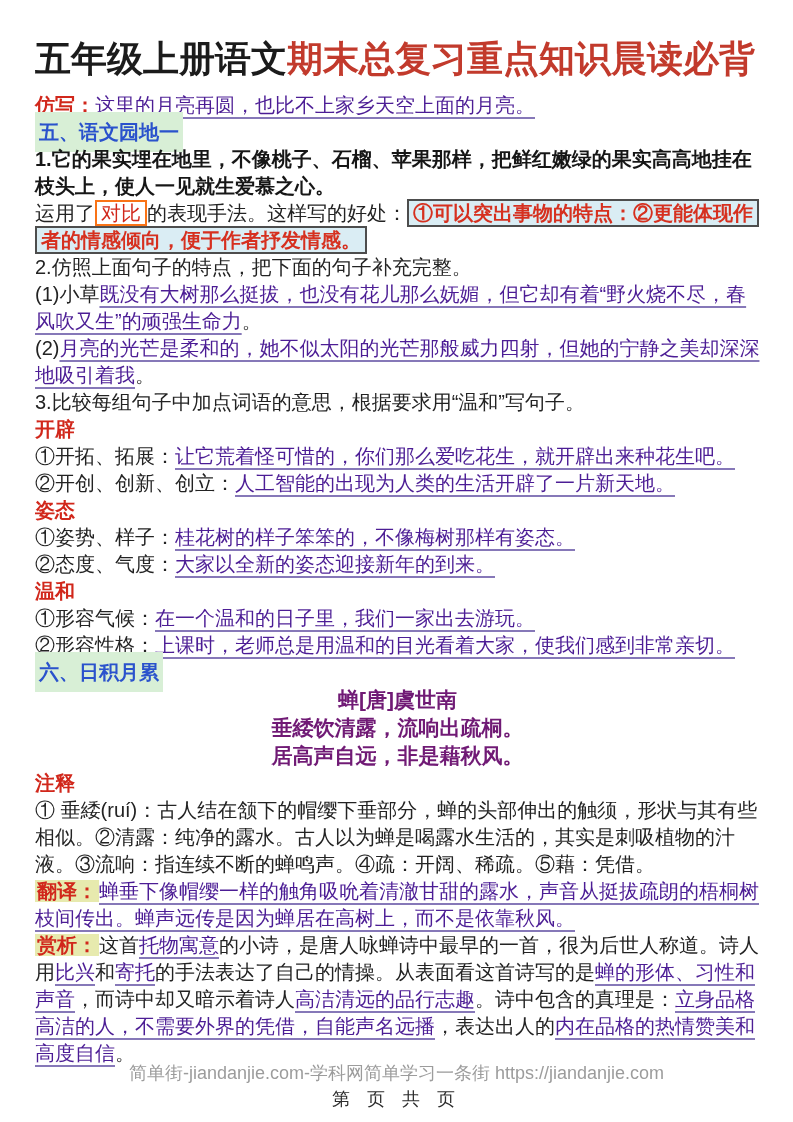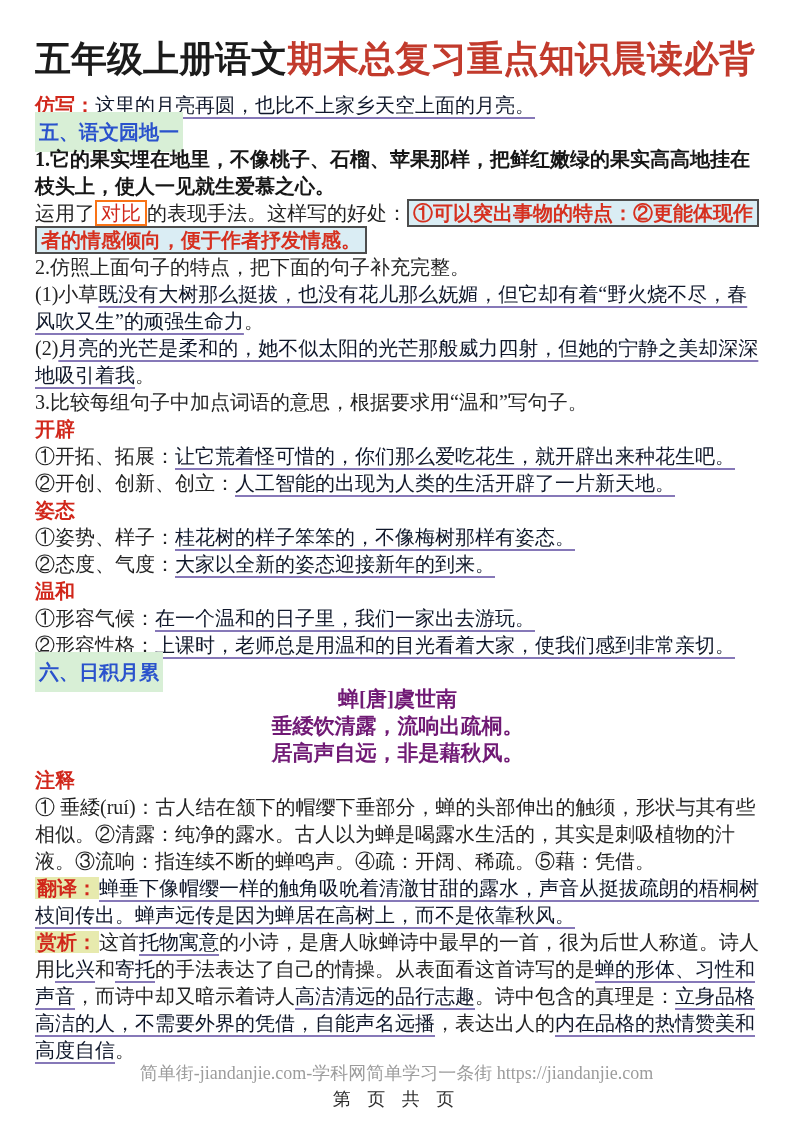--- a/index.html
+++ b/index.html
@@ -3,41 +3,41 @@
 <meta charset="utf-8">
 <style>
   * { margin:0; padding:0; box-sizing:border-box; }
   html,body { background:#ffffff; }
   .page {
     position:relative;
     width:793px; height:1122px;
     margin:0 auto;
     background:#ffffff;
     overflow:hidden;
-    font-family:Liberation Serif, serif;
+    font-family:Liberation Sans, sans-serif;
   }
   .inner { padding:34px 33px 0 35px; }
   .title {
     font-size:36px; font-weight:bold; line-height:1.4;
     letter-spacing:0px; white-space:nowrap; margin-bottom:8px;
   }
   .title .t-black { color:#1b1b1b; }
   .title .t-red   { color:#c23a2c; }
   .content { font-size:20px; line-height:27px; color:#232323; }
   .para { margin:0; }
   .align-center { text-align:center; }
   .seg-black    { color:#232323; }
   .seg-bold     { color:#161616; font-weight:bold; }
   .seg-redlabel { color:#d1271b; font-weight:bold; }
   .seg-redlabelhl {
     color:#d1271b; font-weight:bold;
     background:#e7eaae; padding:0 2px;
   }
   .seg-green {
-    color:#0f172a;
+    color:#4c1d95;
     text-decoration:underline;
     text-decoration-color:#8678b8;
     text-decoration-thickness:1.5px;
     text-underline-offset:5px;
     text-align:center;
   }
   .seg-section {
     color:#2a52cc; font-weight:bold;
     background:#d8efd6; padding:9px 4px;
   }

